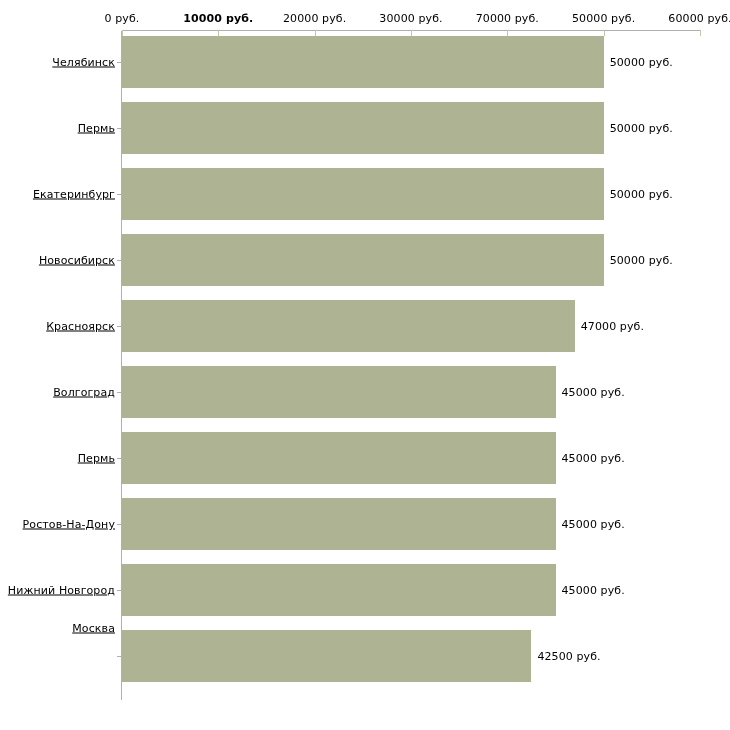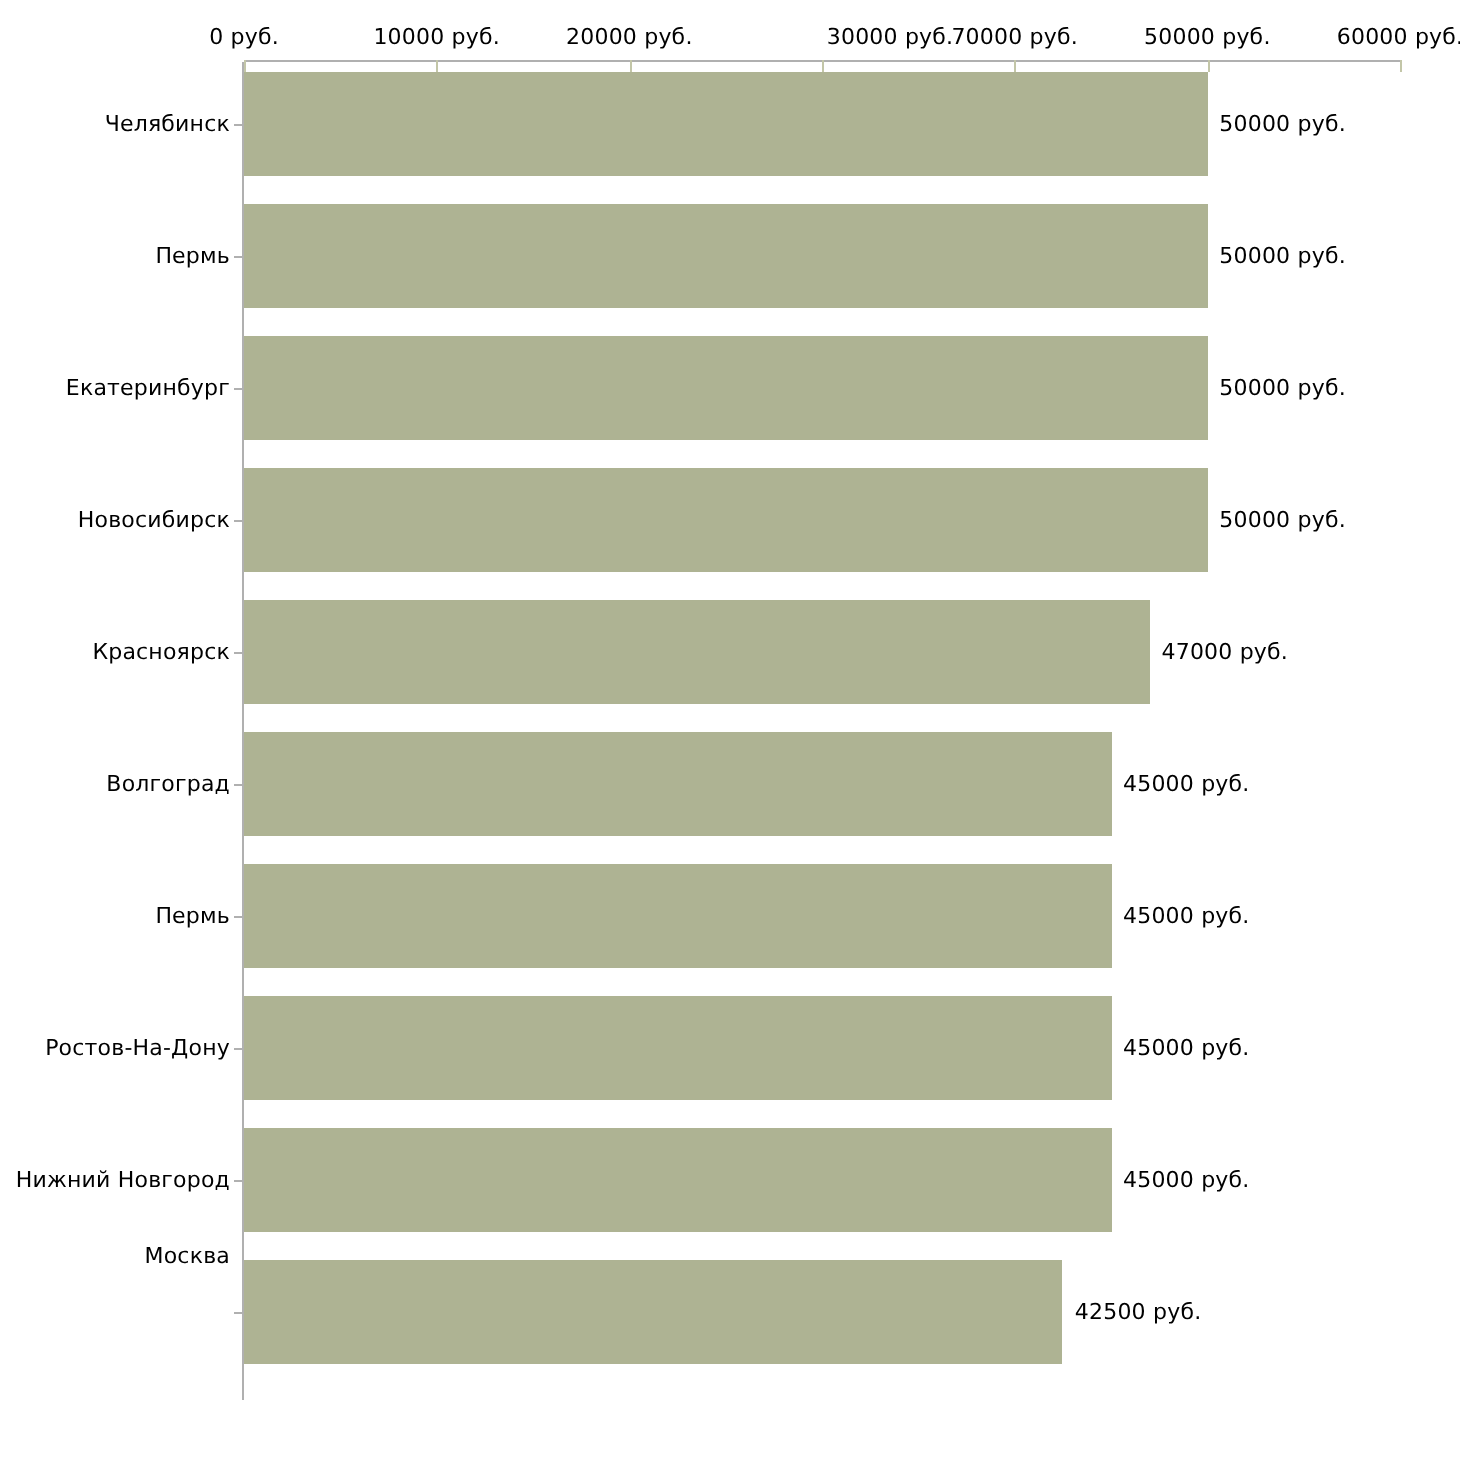--- a/index.html
+++ b/index.html
@@ -64,20 +64,21 @@
     background: #b0b0b0;
   }
   .y-tick-label {
     position: absolute;
     right: 615px;
     font-size: 11px;
     color: #000000;
     white-space: nowrap;
     transform: translateY(-50%);
     letter-spacing: 0.1px;
+    text-decoration: underline;
   }
 
   
   .bar {
     position: absolute;
     left: 122px;
     background: #aeb393;
   }
   .bar-value-label {
     position: absolute;
@@ -93,25 +94,25 @@
 
 <div id="chart-root">
 
   <div class="x-axis-line"></div>
   <div class="y-axis-line"></div>
 
   <div id="x-ticks-layer">
       <div class="x-tick" style="left: 122px;"></div>
       <div class="x-tick-label" style="left: 122px;">0 руб.</div>
       <div class="x-tick" style="left: 218.333px;"></div>
-      <div class="x-tick-label" style="left: 218.333px;">10000 руб.</div>
+      <div class="x-tick-label" style="left: 218.333px; font-weight: bold;">10000 руб.</div>
       <div class="x-tick" style="left: 314.667px;"></div>
       <div class="x-tick-label" style="left: 314.667px; text-align: right;">20000 руб.</div>
       <div class="x-tick" style="left: 411px;"></div>
-      <div class="x-tick-label" style="left: 411px; margin-left: 34px;">30000 руб.</div>
+      <div class="x-tick-label" style="left: 411px;">30000 руб.</div>
       <div class="x-tick" style="left: 507.333px;"></div>
       <div class="x-tick-label" style="left: 507.333px;">70000 руб.</div>
       <div class="x-tick" style="left: 603.667px;"></div>
       <div class="x-tick-label" style="left: 603.667px;">50000 руб.</div>
       <div class="x-tick" style="left: 700px;"></div>
       <div class="x-tick-label" style="left: 700px;">60000 руб.</div>
     </div>
   <div id="y-ticks-layer">
       <div class="y-tick" style="top: 62px;"></div>
       <div class="y-tick-label" style="top: 62px;">Челябинск</div>

